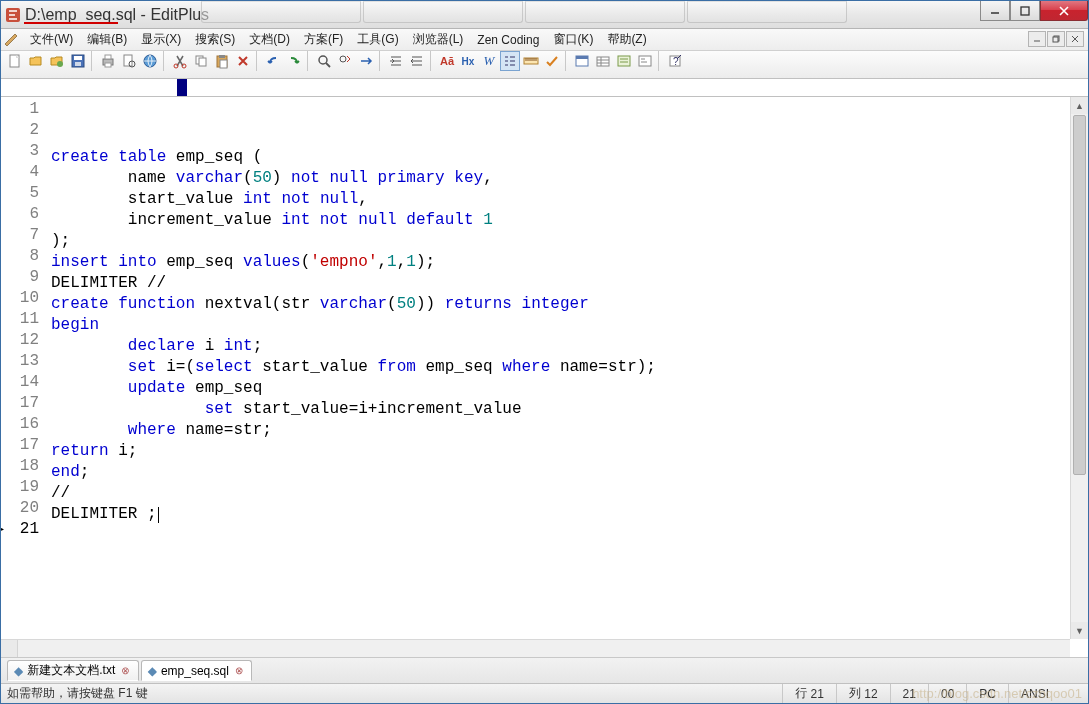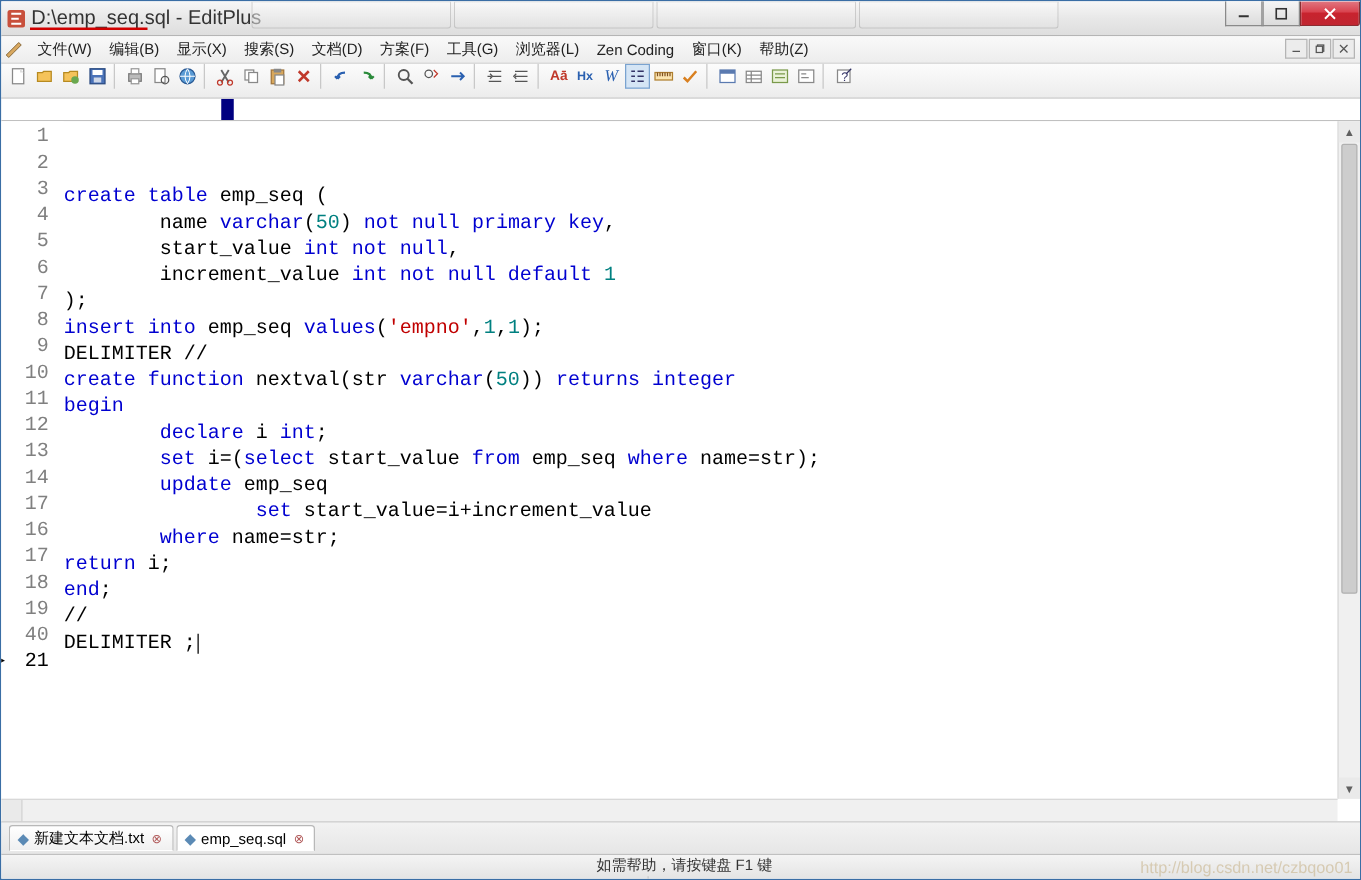--- a/index.html
+++ b/index.html
@@ -168,21 +168,20 @@
 .doc-tab.active { background: #fff; }
 .doc-tab .x { color: #b05858; font-size: 10px; margin-left: 2px;}
 .doc-tab .diamond { color: #5b8ab5; }
 .statusbar {
   position: absolute; left: 0; right: 0; bottom: 0; height: 20px;
   background: linear-gradient(to bottom, #f4f4f4, #e4e4e4);
   border-top: 1px solid #c0c0c0;
   display: flex; align-items: center;
   font-size: 12px;
   color: #333;
-  flex-direction: column;
 }
 .status-left { padding-left: 6px; flex: 1;}
 .status-cell { padding: 0 12px; border-left: 1px solid #c8c8c8; height: 100%; display:flex; align-items:center;}
 .watermark {
   position: absolute;
   right: 6px;
   bottom: 2px;
   color: rgba(200, 180, 140, 0.6);
   font-size: 13px;
   font-family: Liberation Sans, sans-serif;
@@ -454,21 +453,21 @@
       <div>10</div>
       <div>11</div>
       <div>12</div>
       <div>13</div>
       <div>14</div>
       <div>17</div>
       <div>16</div>
       <div>17</div>
       <div>18</div>
       <div>19</div>
-      <div>40</div>
+      <div>20</div>
       <div class="cur">21</div>
     </div>
   <div class="code" id="code"><div><span class="kw">create</span> <span class="kw">table</span> emp_seq (</div><div>        name <span class="kw">varchar</span>(<span class="nm">50</span>) <span class="kw">not</span> <span class="kw">null</span> <span class="kw">primary</span> <span class="kw">key</span>,</div><div>        start_value <span class="kw">int</span> <span class="kw">not</span> <span class="kw">null</span>,</div><div>        increment_value <span class="kw">int</span> <span class="kw">not</span> <span class="kw">null</span> <span class="kw">default</span> <span class="nm">1</span></div><div>);</div><div></div><div><span class="kw">insert</span> <span class="kw">into</span> emp_seq <span class="kw">values</span>(<span class="str">'empno'</span>,<span class="nm">1</span>,<span class="nm">1</span>);</div><div></div><div>DELIMITER //</div><div><span class="kw">create</span> <span class="kw">function</span> nextval(str <span class="kw">varchar</span>(<span class="nm">50</span>)) <span class="kw">returns</span> <span class="kw">integer</span></div><div><span class="kw">begin</span></div><div>        <span class="kw">declare</span> i <span class="kw">int</span>;</div><div>        <span class="kw">set</span> i=(<span class="kw">select</span> start_value <span class="kw">from</span> emp_seq <span class="kw">where</span> name=str);</div><div>        <span class="kw">update</span> emp_seq</div><div>                <span class="kw">set</span> start_value=i+increment_value</div><div>        <span class="kw">where</span> name=str;</div><div><span class="kw">return</span> i;</div><div><span class="kw">end</span>;</div><div>//</div><div></div><div>DELIMITER ;<span class="caret"></span></div></div>
 </div>
 
 <div class="scroll-v">
   <div class="arr" style="top:0">▲</div>
   <div class="thumb"></div>
   <div class="arr" style="bottom:0">▼</div>
 </div>

